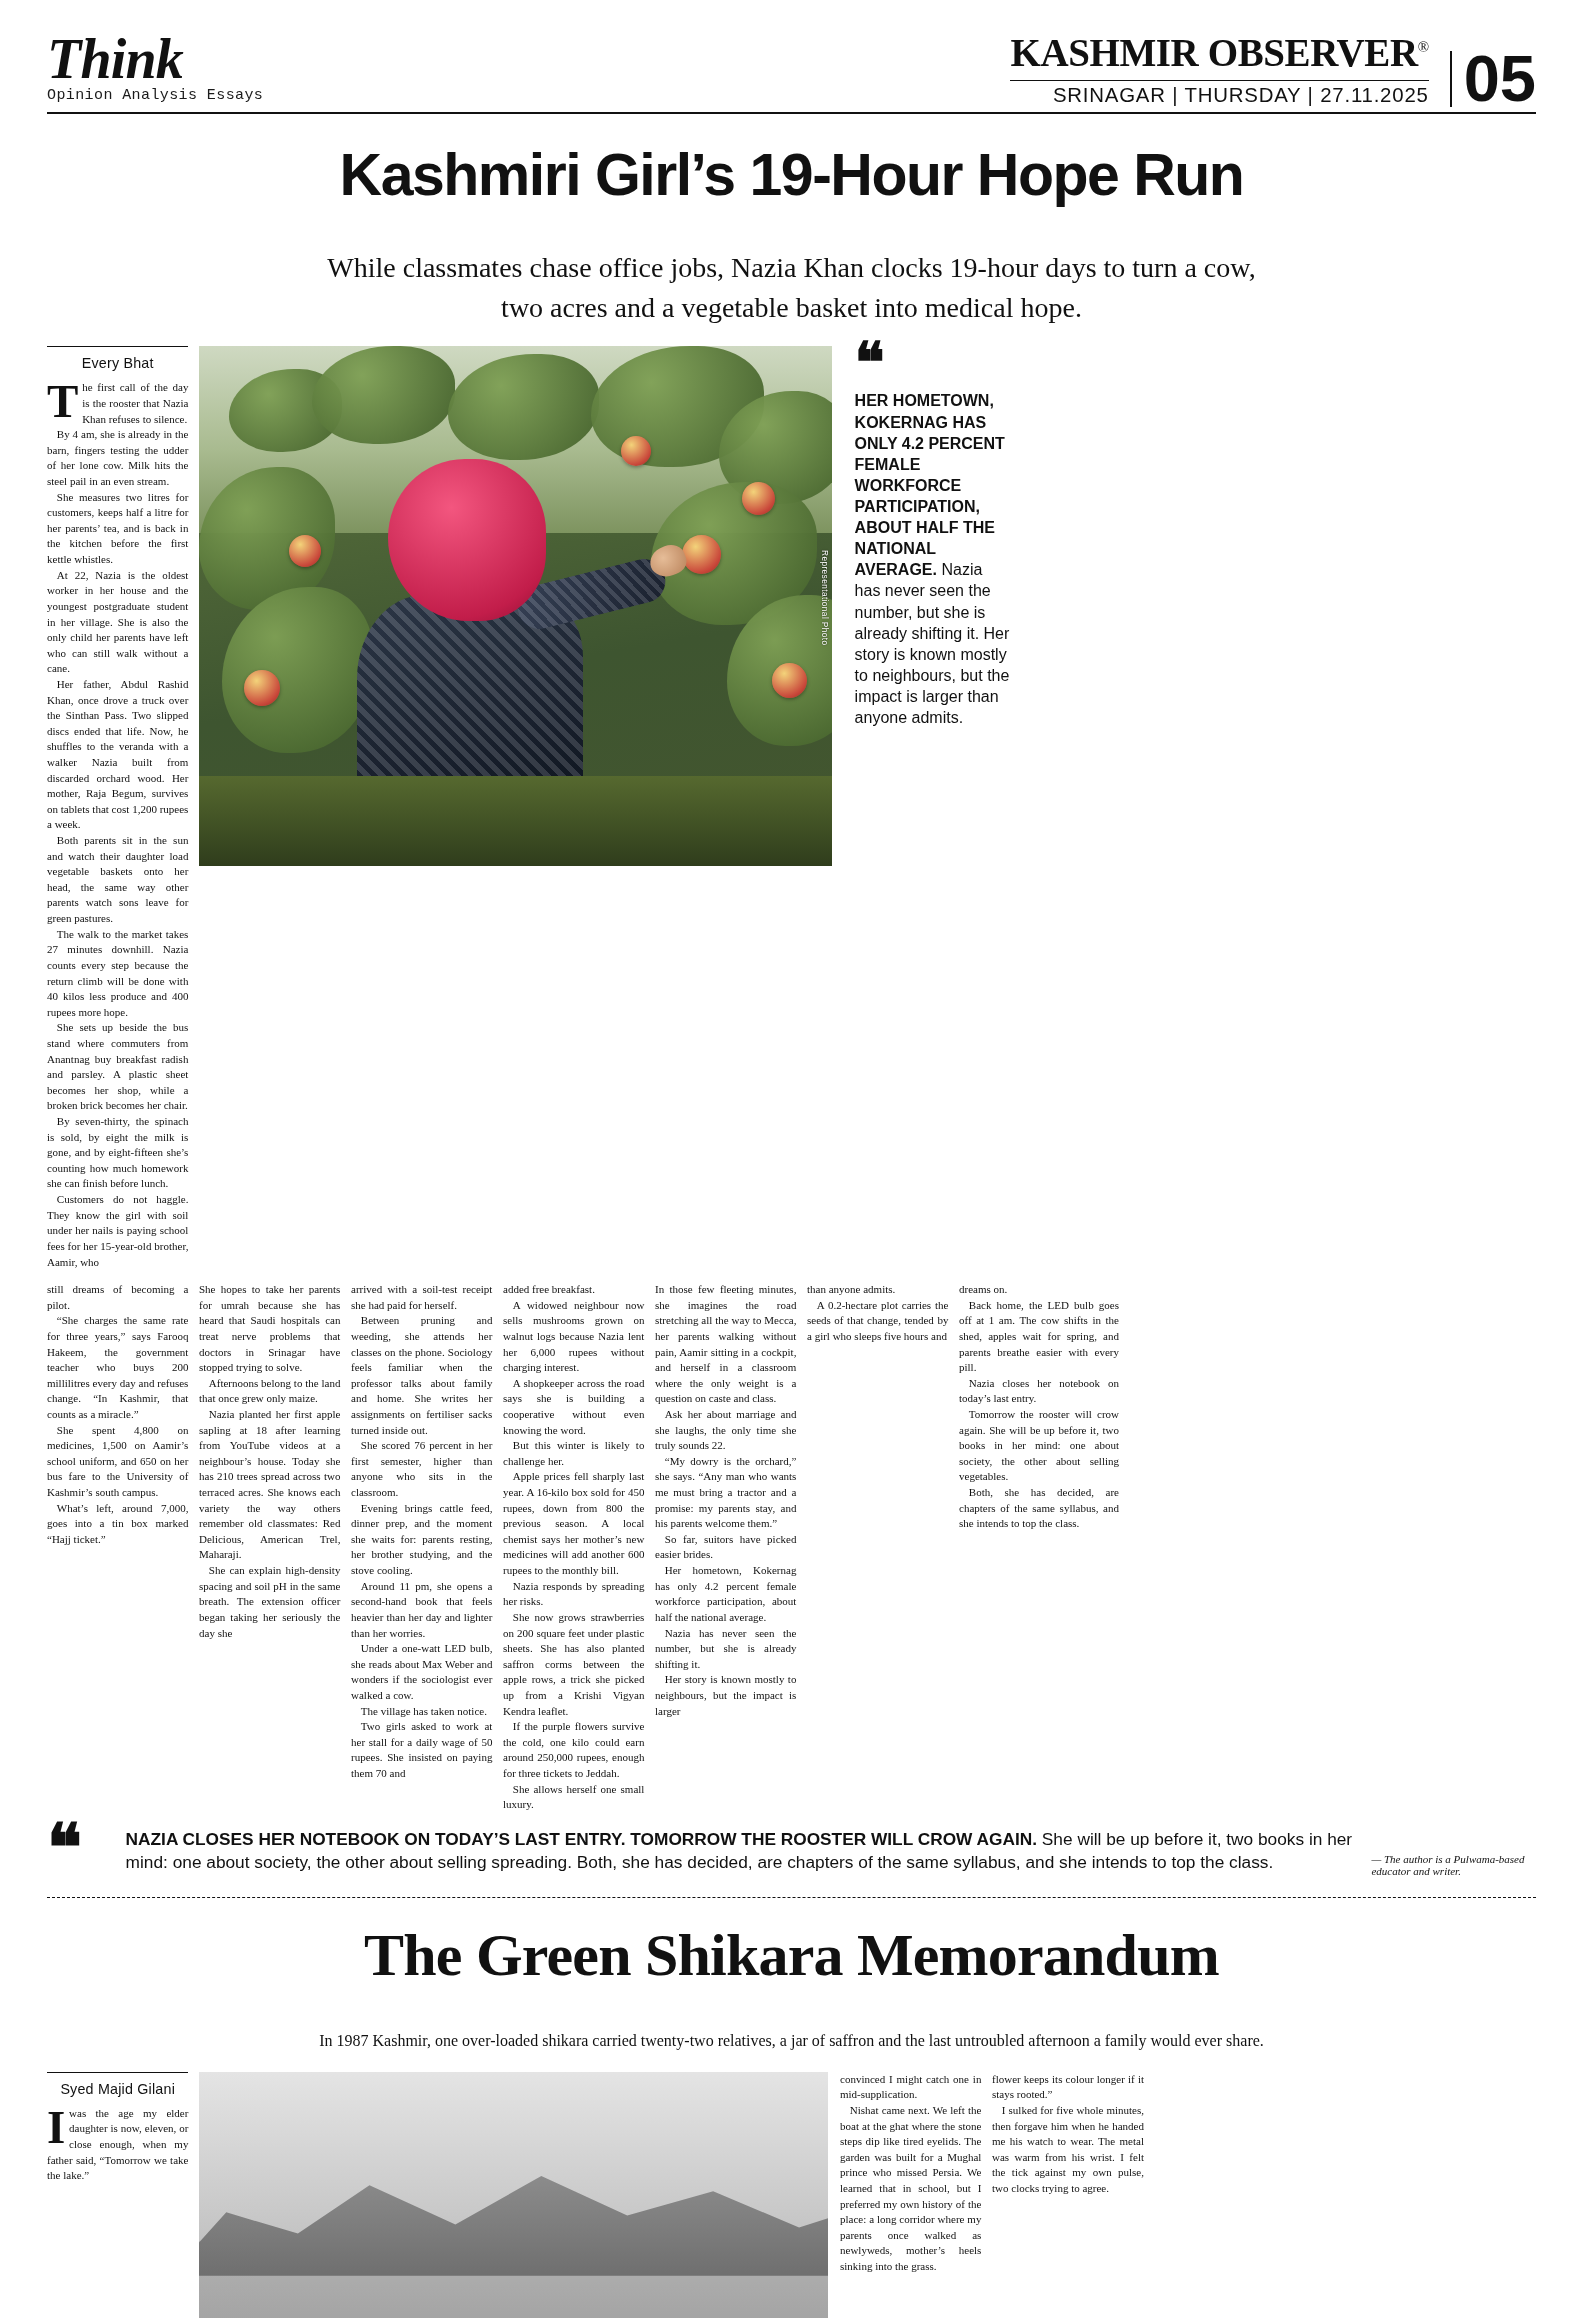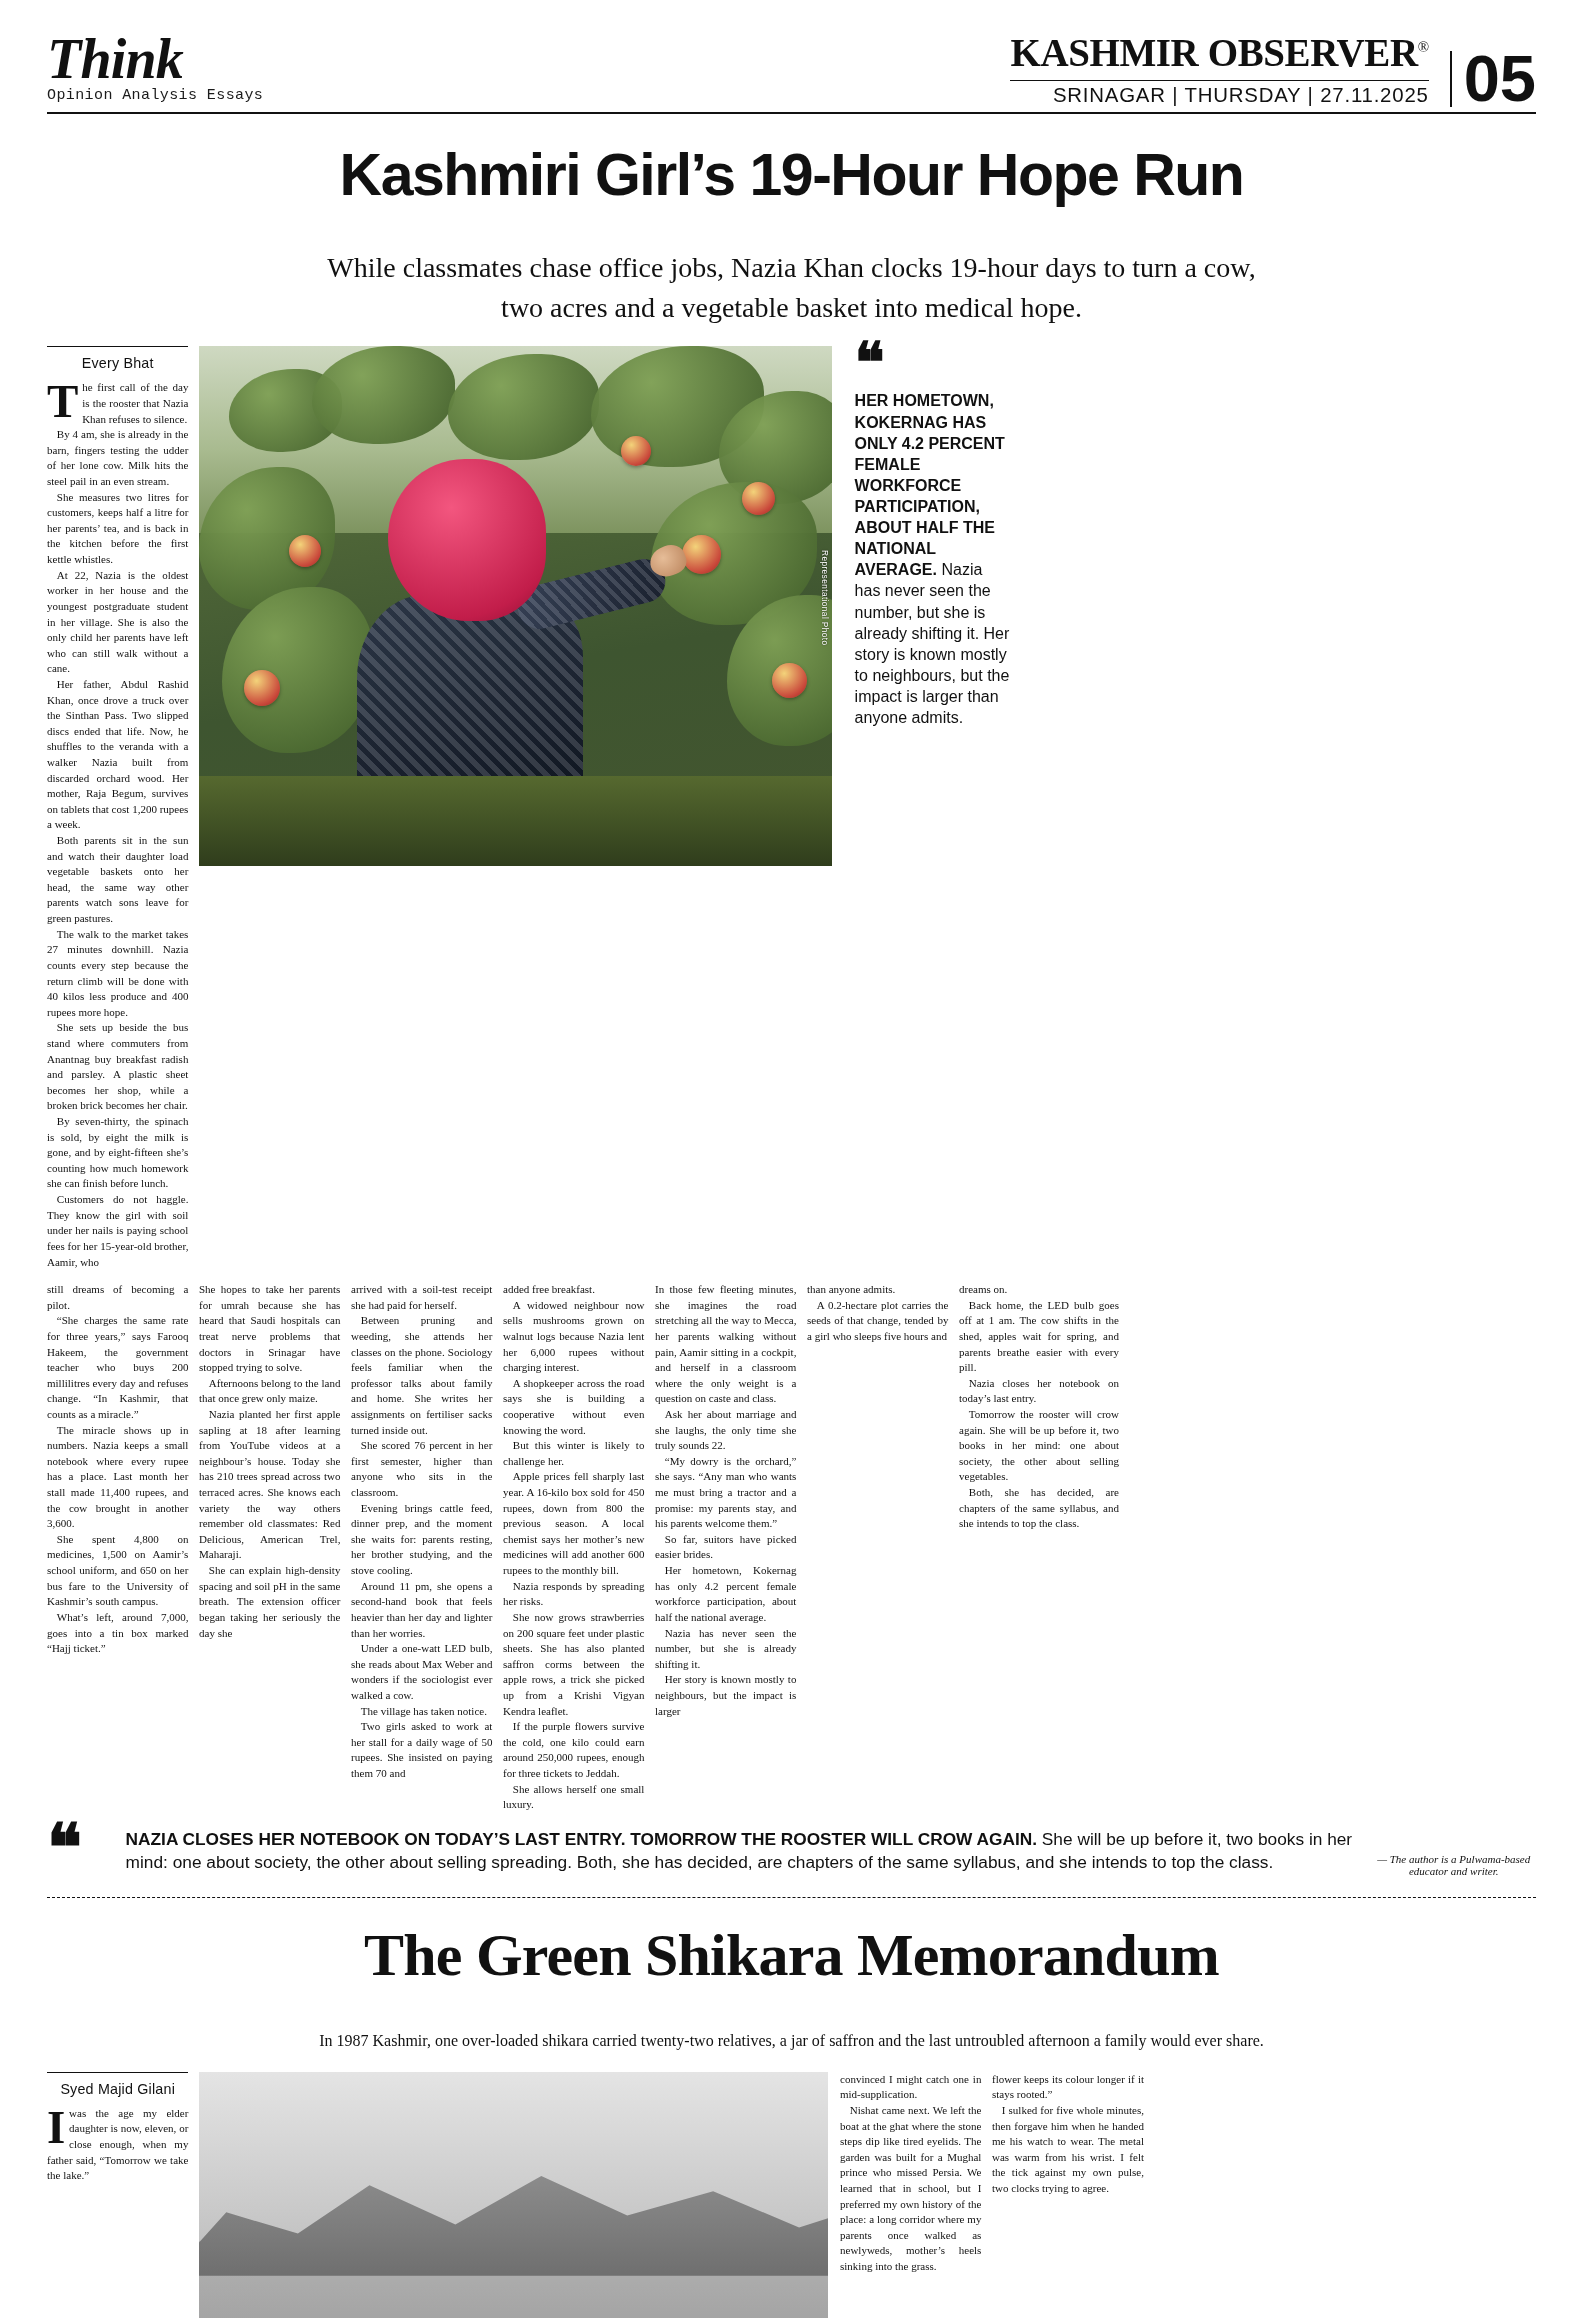--- a/index.html
+++ b/index.html
@@ -159,21 +159,21 @@
   
   .pullrow { display:flex; margin-top:15px; align-items:flex-start; gap:10.6px; }
   .pullrow .q { flex:0 0 68px; }
   .pullrow .q .qmark { font-size:65px; }
   .pull-main {
     font-family:"Liberation Sans", sans-serif;
     font-size:17.3px; line-height:1.36; font-weight:700; flex:1 1 auto;
   }
   .pull-main .reg { font-weight:400; }
   .author-note {
-    font-style:italic; font-size:11px; text-align:center; margin-top:0;
+    font-style:italic; font-size:11px; text-align:left; margin-top:0;
   }
 
   .divider {
     border-top:1.5px dashed #111; margin:19.6px 0 0;
   }
 
   
   .headline2 {
     text-align:center;
     font-family:"Liberation Serif", serif;
@@ -270,21 +270,20 @@
       <div class="pull-side-text">
         <span>HER HOMETOWN, KOKERNAG HAS ONLY 4.2 PERCENT FEMALE WORKFORCE PARTICIPATION, ABOUT HALF THE NATIONAL AVERAGE.</span><span class="reg"> Nazia has never seen the number, but she is already shifting it. Her story is known mostly to neighbours, but the impact is larger than anyone admits.</span>
       </div>
     </div>
   </div>
 
   <div class="a1-bottom">
     <div class="col">
       <p class="noind">still dreams of becoming a pilot.</p>
       <p>“She charges the same rate for three years,” says Farooq Hakeem, the government teacher who buys 200 millilitres every day and refuses change. “In Kashmir, that counts as a miracle.”</p>
-      <p>The miracle shows up in numbers. Nazia keeps a small notebook where every rupee has a place. Last month her stall made 11,400 rupees, and the cow brought in another 3,600.</p>
       <p>She spent 4,800 on medicines, 1,500 on Aamir’s school uniform, and 650 on her bus fare to the University of Kashmir’s south campus.</p>
       <p>What’s left, around 7,000, goes into a tin box marked “Hajj ticket.”</p>
     </div>
     <div class="col">
       <p class="noind">She hopes to take her parents for umrah because she has heard that Saudi hospitals can treat nerve problems that doctors in Srinagar have stopped trying to solve.</p>
       <p>Afternoons belong to the land that once grew only maize.</p>
       <p>Nazia planted her first apple sapling at 18 after learning from YouTube videos at a neighbour’s house. Today she has 210 trees spread across two terraced acres. She knows each variety the way others remember old classmates: Red Delicious, American Trel, Maharaji.</p>
       <p>She can explain high-density spacing and soil pH in the same breath. The extension officer began taking her seriously the day she</p>
     </div>
     <div class="col">

